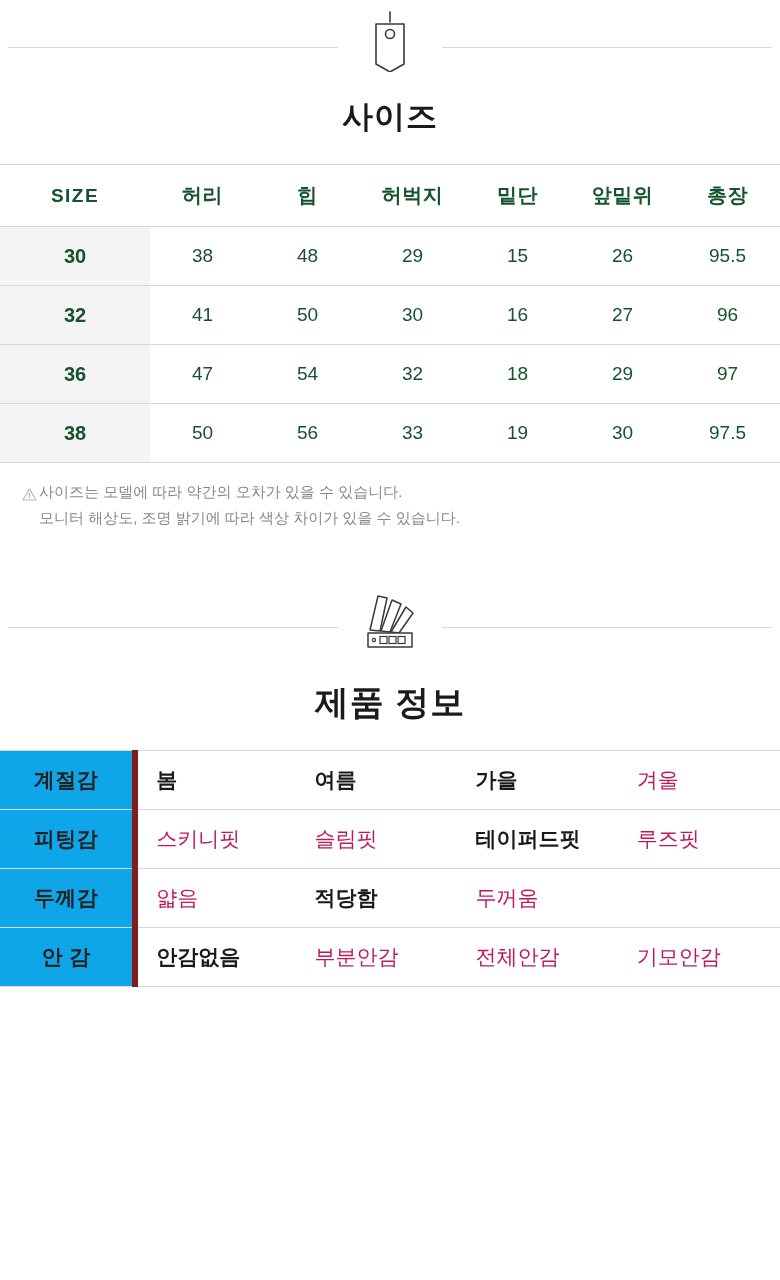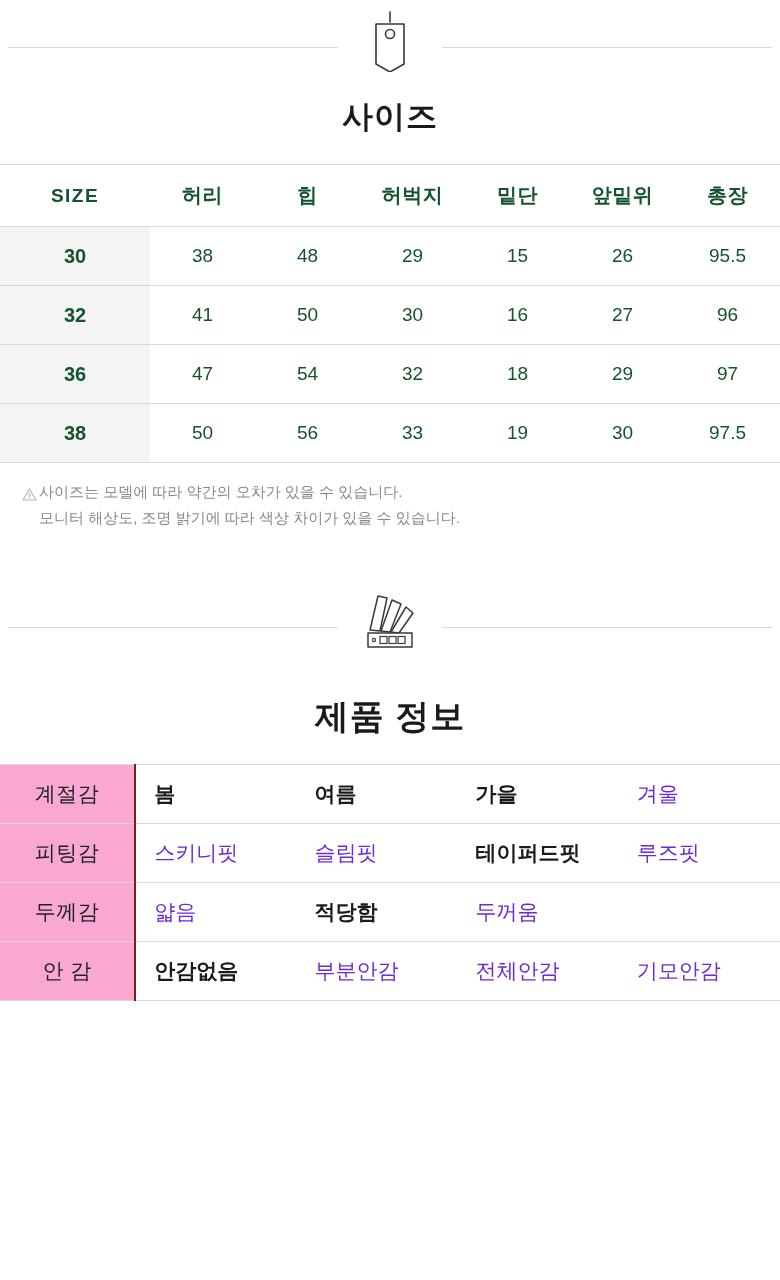--- a/index.html
+++ b/index.html
@@ -47,21 +47,21 @@
   .section-title {
     text-align: center;
     font-size: 31px;
     font-weight: bold;
     letter-spacing: 1px;
     color: #1a1a1a;
     margin: 22px 0 26px 0;
   }
   .section-title.product {
     font-size: 34px;
-    margin-top: 40px;
+    margin-top: 26px;
     margin-bottom: 24px;
   }
 
   
   table.size-table {
     width: 780px;
     border-collapse: collapse;
     table-layout: fixed;
   }
   table.size-table th,
@@ -117,31 +117,31 @@
     border-top: 1px solid #d8d8d8;
     border-bottom: 1px solid #d8d8d8;
   }
   table.info-table td {
     height: 59px;
     font-size: 21px;
     vertical-align: middle;
   }
   table.info-table td.label {
     width: 135px;
-    background: #f9a8d4;
-    font-weight: normal;
+    background: #0ea5e9;
+    font-weight: bold;
     text-align: center;
     font-size: 21px;
     letter-spacing: 0.5px;
-    border-right: 2px solid #7f1d1d;
+    border-right: 6px solid #7f1d1d;
   }
   table.info-table td.opt {
     width: 161px;
     padding-left: 18px;
-    color: #6d28d9;
+    color: #be185d;
   }
   table.info-table td.opt.on {
     color: #1a1a1a;
     font-weight: bold;
   }
 
   .bottom-fill { height: 40px; }
 </style>
 </head>
 <body>

